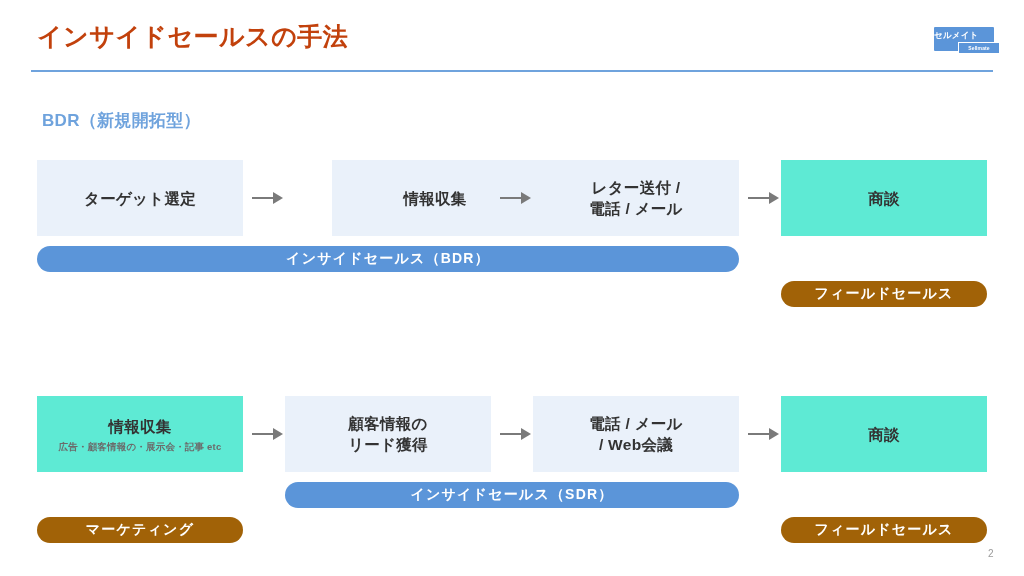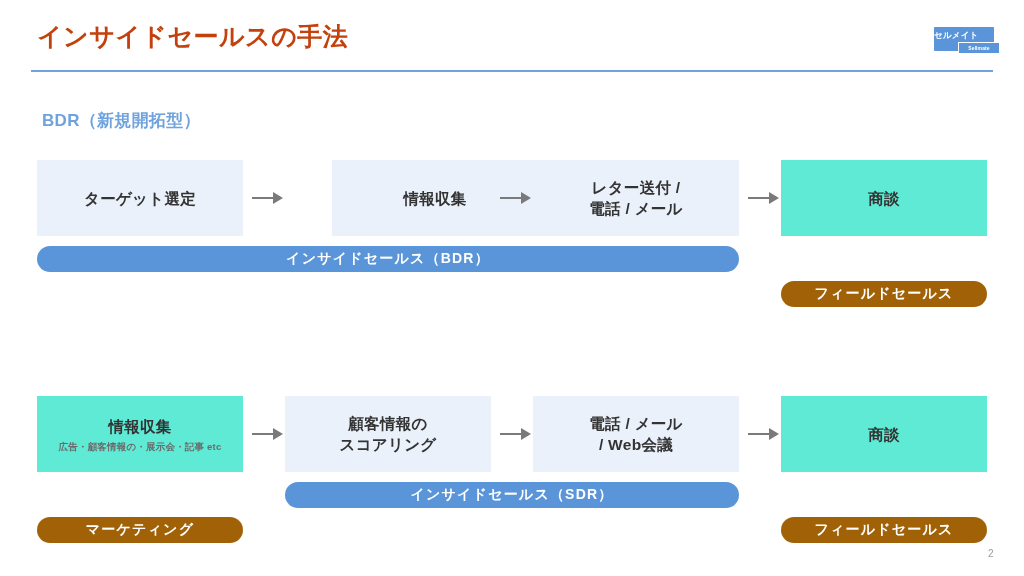--- a/index.html
+++ b/index.html
@@ -254,21 +254,21 @@
       <div class="step-sublabel">広告・顧客情報の・展示会・記事 etc</div>
     </div>
 
     <div class="arrow" style="left:252px;">
       <span class="shaft"></span>
       <span class="head"></span>
     </div>
 
     <div class="step-box blue" style="left:285px; width:206px;">
       <div class="step-label">顧客情報の
-スコアリング</div>
+リード獲得</div>
     </div>
 
     <div class="arrow" style="left:500px;">
       <span class="shaft"></span>
       <span class="head"></span>
     </div>
 
     <div class="step-box blue" style="left:533px; width:206px;">
       <div class="step-label">電話 / メール
 / Web会議</div>

